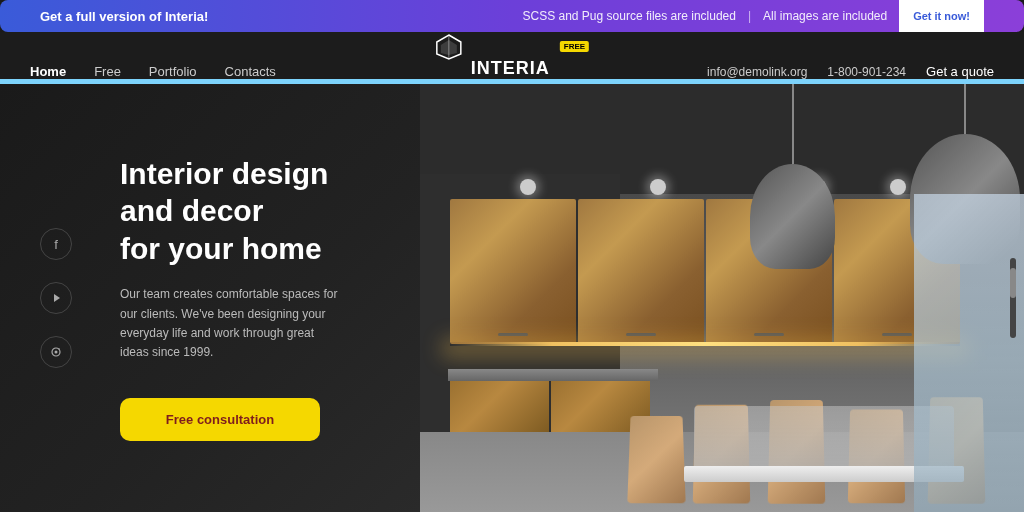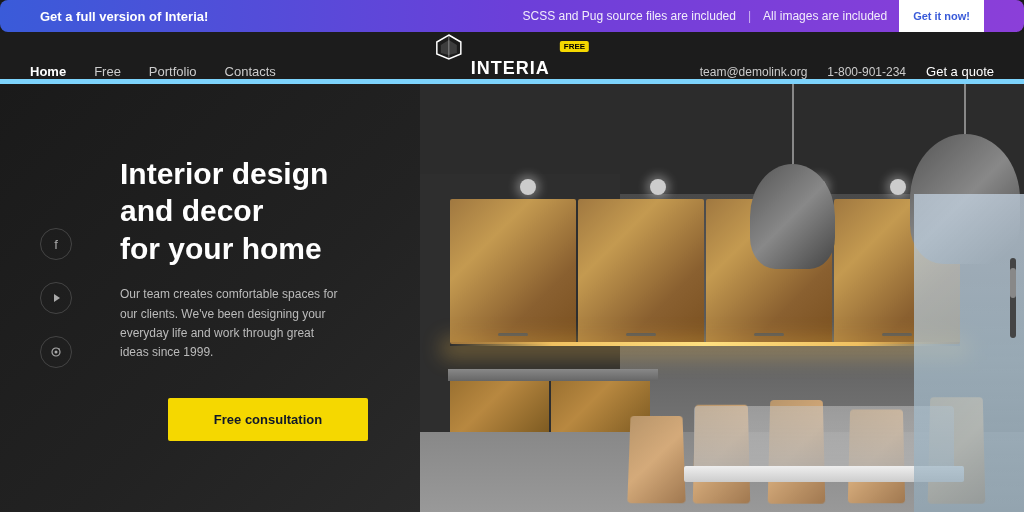--- a/index.html
+++ b/index.html
@@ -171,30 +171,29 @@
     .hero-subtitle {
       color: #bbb;
       font-size: 12px;
       line-height: 1.6;
       margin-bottom: 36px;
       max-width: 220px;
     }
     .hero-btn {
       display: inline-block;
       background: #f5d800;
-      color: #0f172a;
+      color: #7f1d1d;
       font-size: 13px;
       font-weight: 700;
       padding: 14px 28px;
       border: none;
       cursor: pointer;
-      border-radius: 2px;
+      border-radius: 10px;
       width: 200px;
       text-align: center;
-      margin-left: 48px;
     }
 
     
     .hero-right {
       flex: 1;
       position: relative;
       overflow: hidden;
     }
 
     
@@ -452,21 +451,21 @@
     <svg class="logo-icon" viewBox="0 0 28 28" fill="none" xmlns="http://www.w3.org/2000/svg">
       <polygon points="14,2 26,9 26,21 14,26 2,21 2,9" fill="none" stroke="#fff" stroke-width="1.5"></polygon>
       <polygon points="14,7 22,12 22,20 14,22 6,20 6,12" fill="#fff" opacity="0.15"></polygon>
       <line x1="14" y1="2" x2="14" y2="26" stroke="#fff" stroke-width="0.8" opacity="0.5"></line>
     </svg>
     <span class="logo-text">INTERIA</span>
       <span class="logo-badge">FREE</span>
   </div>
 
   <div class="nav-right">
-    <span class="nav-contact">team@demolink.org</span>
+    <span class="nav-contact">info@demolink.org</span>
     <span class="nav-phone">1-800-901-234</span>
     <a class="nav-quote">Get a quote</a>
   </div>
 </nav>
 
 <div id="hero">
 
   <div class="hero-left">
 
     <div class="social-sidebar">

